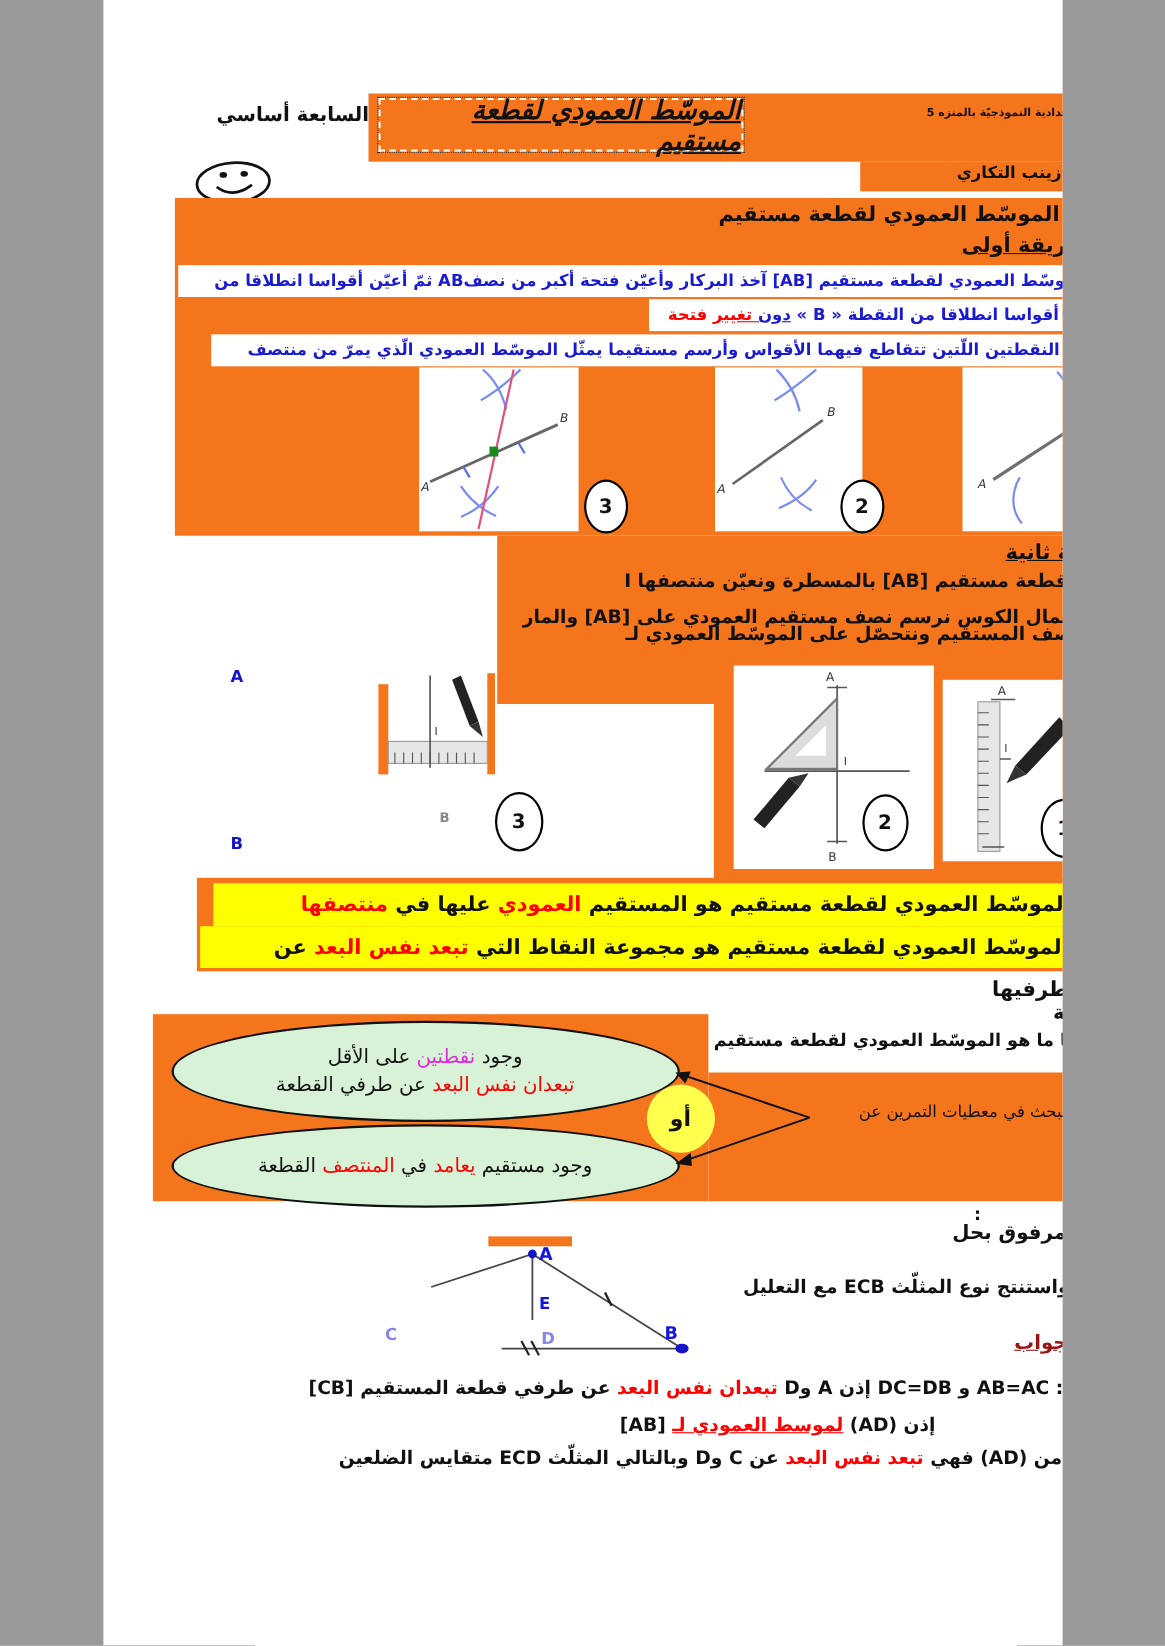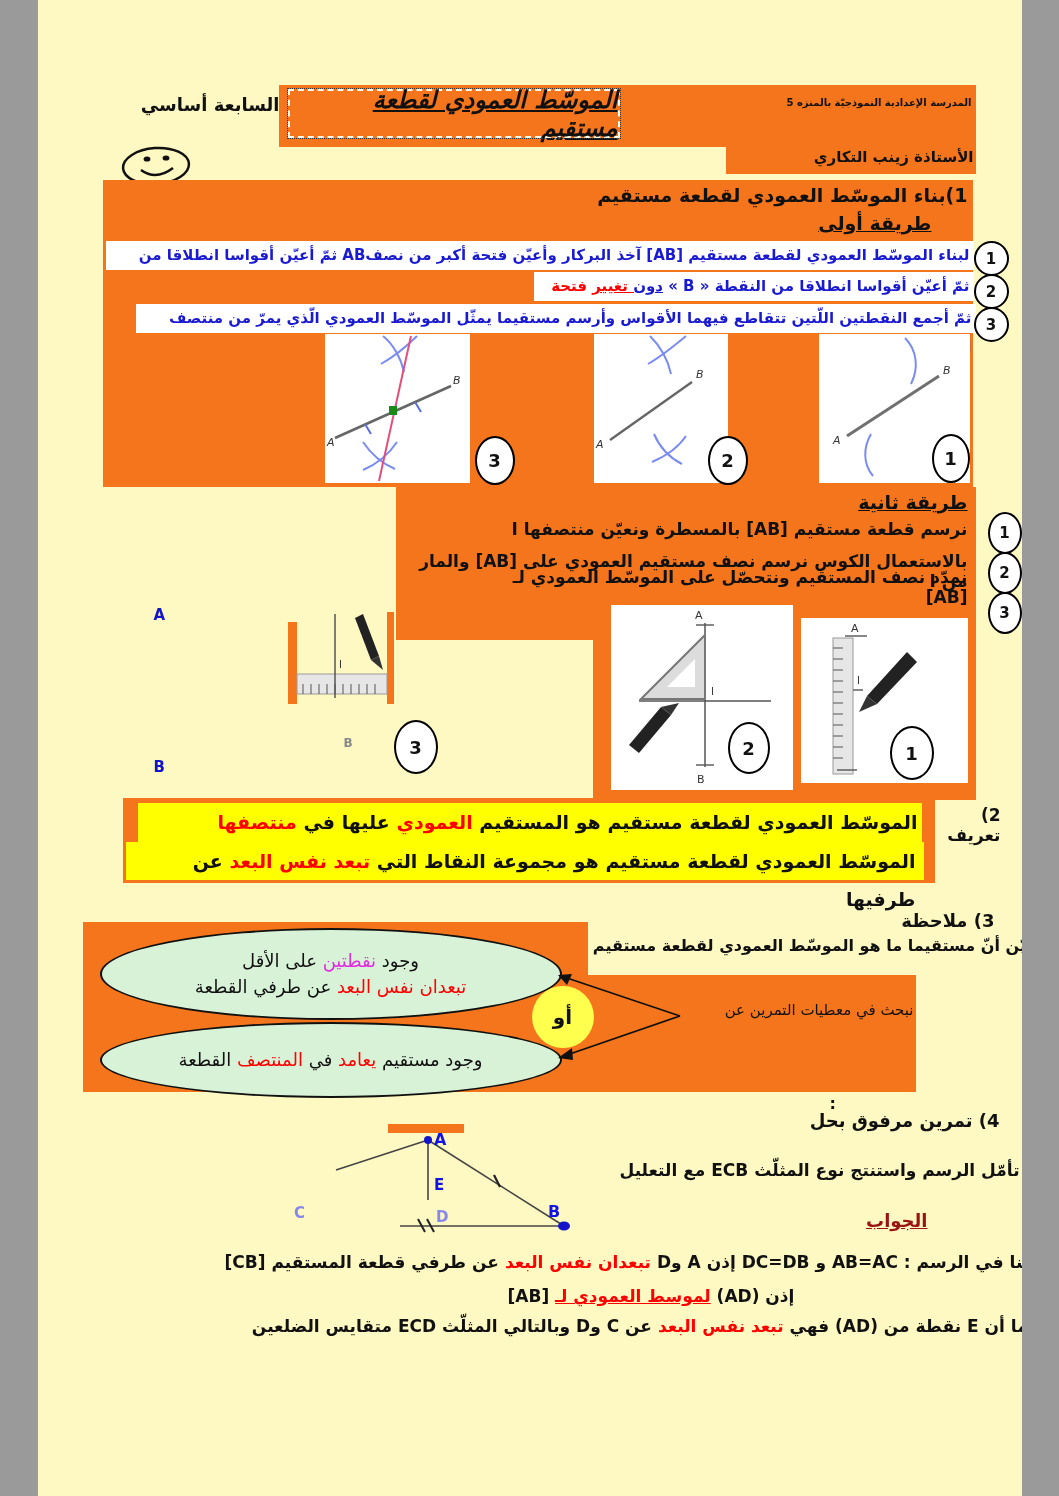--- a/index.html
+++ b/index.html
@@ -1,16 +1,16 @@
 <!DOCTYPE html>
 <html><head>
 <meta charset="utf-8">
 <style>
   html,body{margin:0;padding:0;background:#9a9a9a;}
-  .page{position:relative;width:984px;height:1496px;background:#fef9c3;
+  .page{position:relative;width:872px;height:1496px;background:#ffffff;
         font-family:"DejaVu Sans",sans-serif;color:#111;overflow:hidden;margin:0 auto;}
   .abs{position:absolute;}
   .orange{background:#f4751c;}
   .rtl{direction:rtl;text-align:right;}
   .ctr{text-align:left;}
   .b{font-weight:bold;}
   .u{text-decoration:underline;}
   .blue{color:#1a1ad1;}
   .red{color:#ff0000;}
   .mag{color:#e02ce0;}

